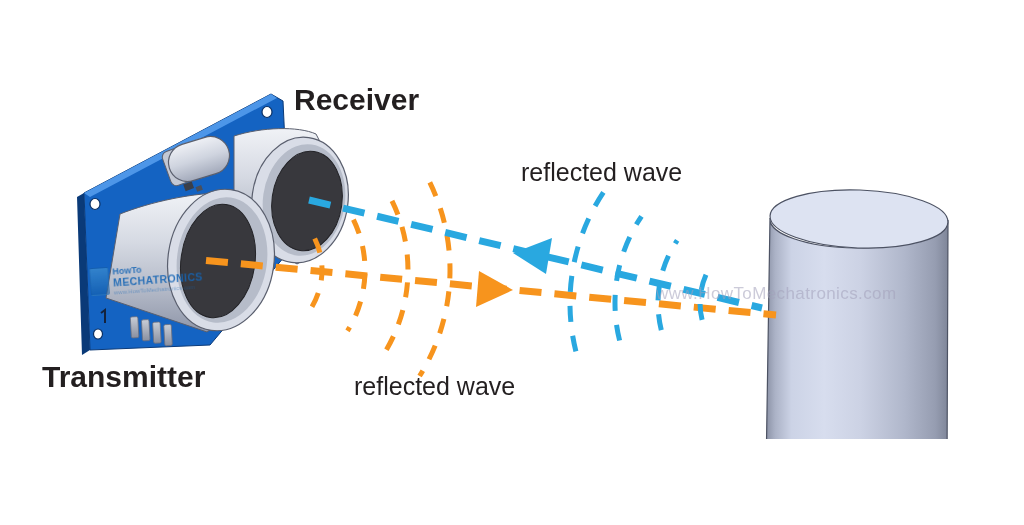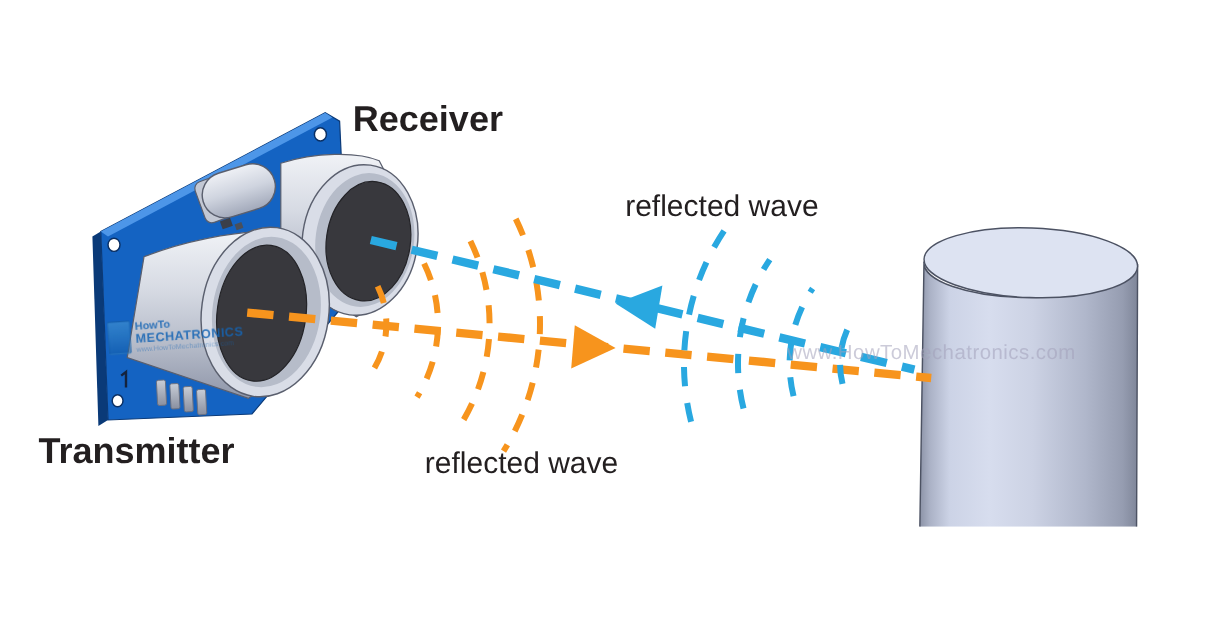--- a/index.html
+++ b/index.html
@@ -116,21 +116,21 @@
         <path d="M619.6,340.5 A155,155 0 0 1 641.5,216.3"></path>
         <path d="M575.9,351.4 A200,200 0 0 1 604.2,191.2"></path>
       </g>
       <line x1="309" y1="200" x2="762" y2="308" stroke="#29A8E0" stroke-width="7" stroke-dasharray="22 13"></line>
       <polygon points="552,238 513,253 546,274" fill="#29A8E0"></polygon>
     </g>
   </svg>
 
   <div class="lbl bold" style="left:294px;top:83px;">Receiver</div>
 
-  <div class="lbl bold" style="left:32px;top:360px;text-align:center;">Transmitter</div>
+  <div class="lbl bold" style="left:42px;top:360px;text-align:center;">Transmitter</div>
 
   <div class="lbl reg" style="left:521px;top:158px;">reflected wave</div>
 
   <div class="lbl reg" style="left:354px;top:372px;">reflected wave</div>
 
   <div class="watermark">www.HowToMechatronics.com</div>
 
   <div class="logo">
     <div class="logo-icon"></div>
     <div class="logo-text">

